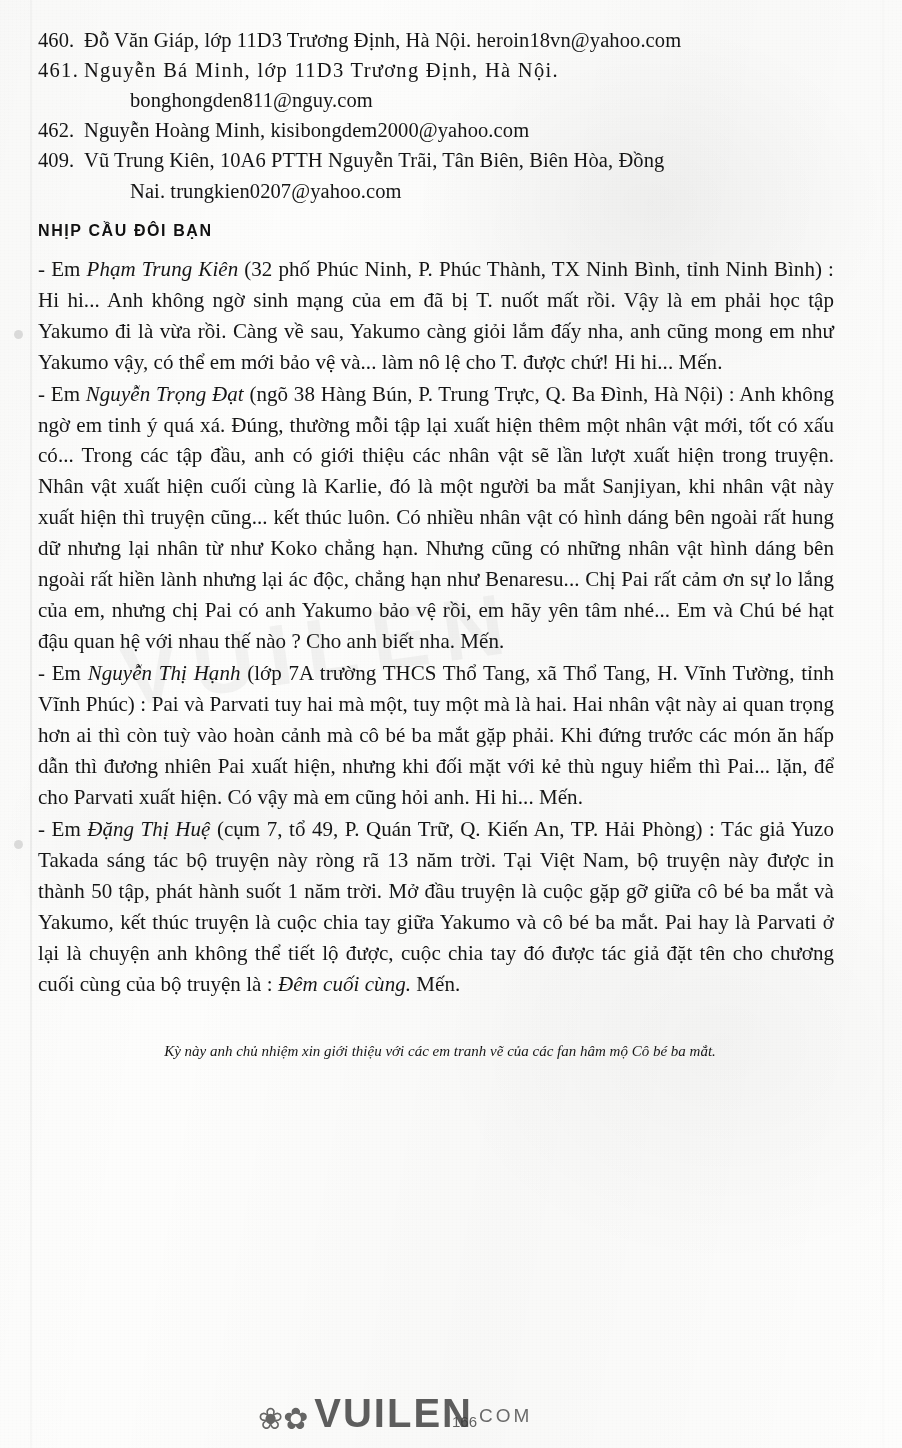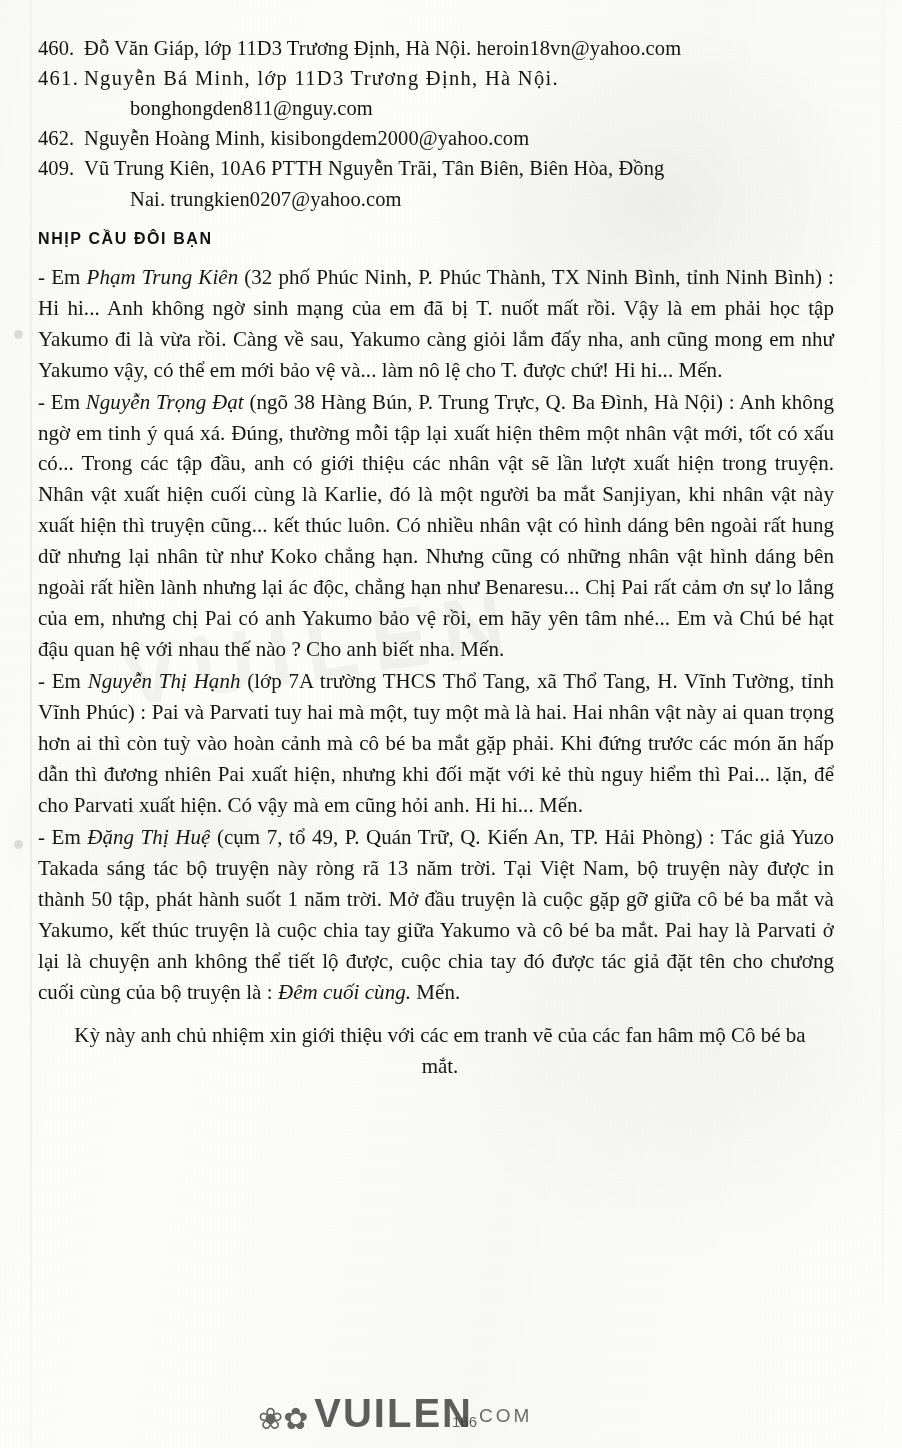--- a/index.html
+++ b/index.html
@@ -39,21 +39,21 @@
   .fold {
     position: absolute;
     top: 0; bottom: 0;
     width: 2px;
     background: linear-gradient(180deg, rgba(0,0,0,0.05), rgba(0,0,0,0.12), rgba(0,0,0,0.04));
     opacity: .55;
   }
 
   .content {
     position: absolute;
-    left: 0; top: 8px;
+    left: 0; top: 0;
     width: 902px;
     height: 1016px;
     padding: 26px 60px 0 38px;
     box-sizing: border-box;
   }
 
   
   .email-list {
     margin: 0 0 6px 0;
     padding: 0;
@@ -99,24 +99,25 @@
     text-align: justify;
     margin: 0 8px 1px 0;
     color: #151515;
     letter-spacing: .05px;
   }
   .letter .name { font-style: italic; }
   .letter .emph { font-style: italic; }
 
   
   .closing {
+    font-style: italic;
     text-align: center;
-    font-size: 21px;
+    font-size: 15px;
     line-height: 1.5;
-    margin-top: 12px;
+    margin-top: 40px;
     padding: 0 34px;
     color: #161616;
   }
 
   
   .footer {
     position: absolute;
     left: 0;
     right: 0;
     bottom: 8px;

